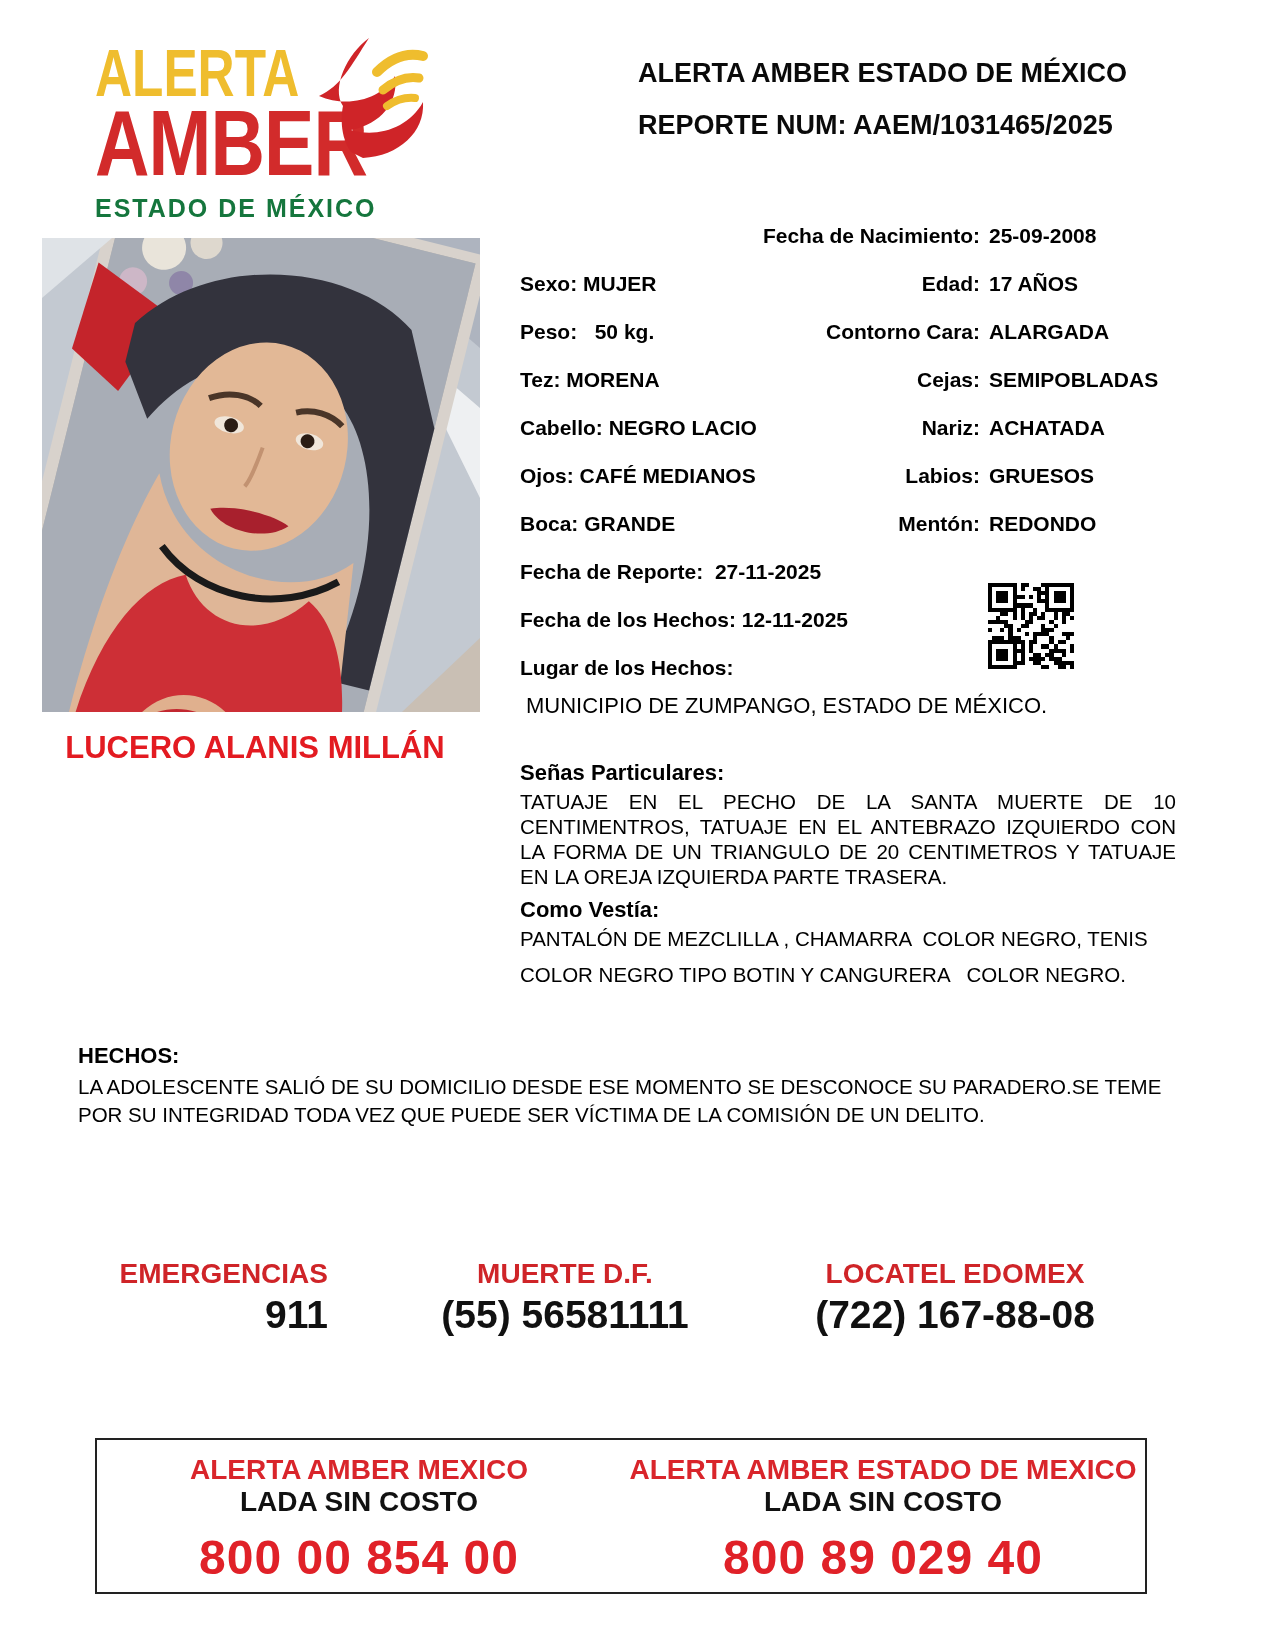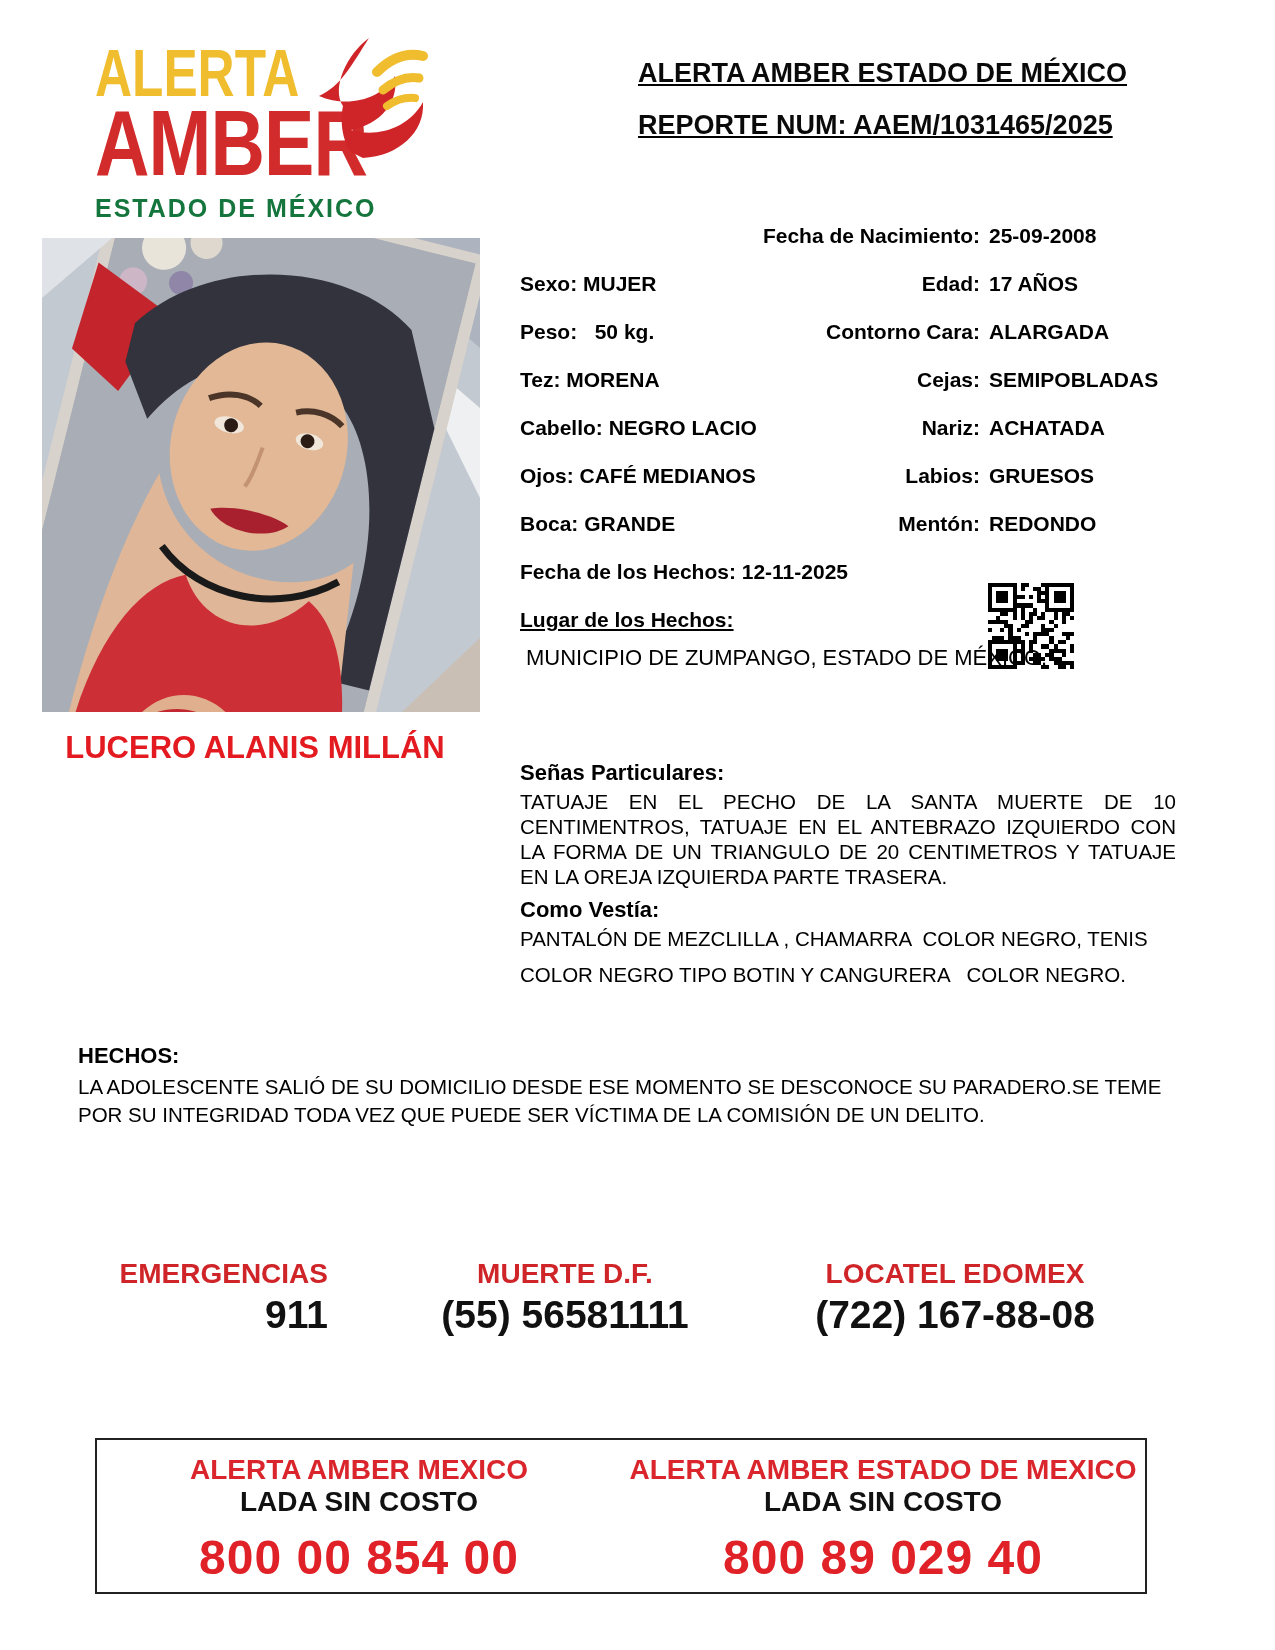--- a/index.html
+++ b/index.html
@@ -19,41 +19,41 @@
     color:#d22b2b; font-weight:bold; font-size:82px; letter-spacing:-1px;
     transform:scaleY(1.12) scaleX(0.92); transform-origin:left top; line-height:1;
     margin-top:6px;
   }
   .logo-swoosh { position:absolute; left:212px; top:-2px; width:140px; height:150px; }
   .logo-estado {
     color:#15763d; font-weight:bold; font-size:25px; letter-spacing:2px; margin-top:14px;
   }
 
   
-  .title { position:absolute; left:638px; top:58px; width:560px;text-decoration:underline; }
+  .title { position:absolute; left:638px; top:58px; width:560px; }
   .title-line { font-weight:bold; font-size:27px; color:#0a0a0a; }
   .title-line + .title-line { margin-top:21px; }
 
   
   .photo { position:absolute; left:42px; top:238px; width:438px; height:474px; }
   .photo svg { width:100%; height:100%; display:block; }
   .name {
     position:absolute; left:30px; top:730px; width:450px; text-align:center;
     color:#e31b21; font-weight:bold; font-size:31px; letter-spacing:0px;
   }
 
   
   .details { position:absolute; left:520px; top:224px; width:650px; font-size:21px; font-weight:bold; }
   .drow { position:relative; height:48px; }
   .drow.first { height:34px; margin-bottom:14px; }
   .dleft { position:absolute; left:0; top:0; white-space:pre; }
   .dpair { position:absolute; left:0; top:0; width:650px; display:flex; }
   .dpair .rl { width:460px; text-align:right; white-space:pre; }
   .dpair .rv { margin-left:9px; white-space:pre; }
-  .dplace-head { font-weight:bold;text-decoration:underline; }
+  .dplace-head { font-weight:bold; }
   .dplace-val { font-weight:normal; font-size:22px; margin-top:13px; padding-left:6px; white-space:pre; }
   .qr { position:absolute; left:988px; top:583px; width:86px; height:86px; }
   .qr svg { width:100%; height:100%; display:block; }
 
   
   .senas { position:absolute; left:520px; top:760px; width:656px; }
   .sec-head { font-weight:bold; font-size:22px; }
   .senas .sec-body {
     font-size:20.5px; line-height:25px; text-align:justify; margin-top:3px;
   }
@@ -208,20 +208,23 @@
     </div>
 
     <div class="drow">
       <span class="dleft">Boca: GRANDE</span>
       <div class="dpair">
         <span class="rl">Mentón:</span>
         <span class="rv">REDONDO</span>
       </div>
     </div>
 
+    <div class="drow">
+      <span class="dleft"><span>Fecha de Reporte:</span>&nbsp;&nbsp;<span>27-11-2025</span></span>
+    </div>
 
     <div class="drow">
       <span class="dleft"><span>Fecha de los Hechos:</span>&nbsp;<span>12-11-2025</span></span>
     </div>
 
     <div class="dplace-head">Lugar de los Hechos:</div>
     <div class="dplace-val">MUNICIPIO DE ZUMPANGO, ESTADO DE MÉXICO.</div>
   </div>
 
   <div class="qr">

